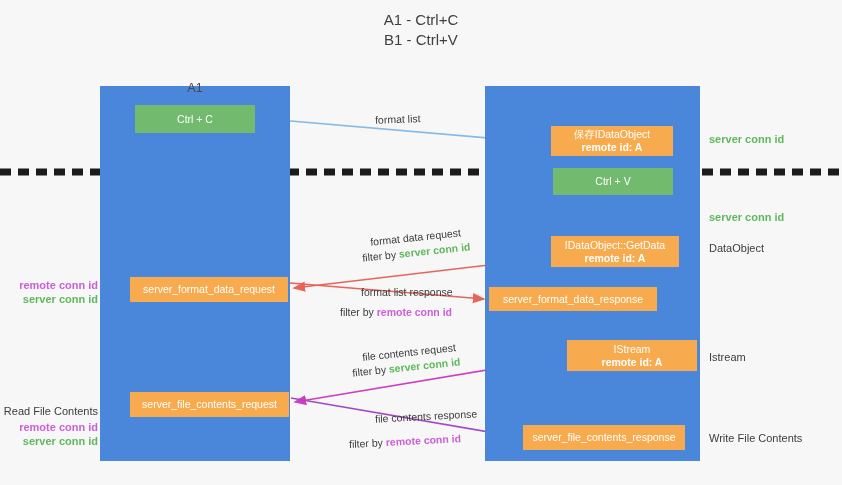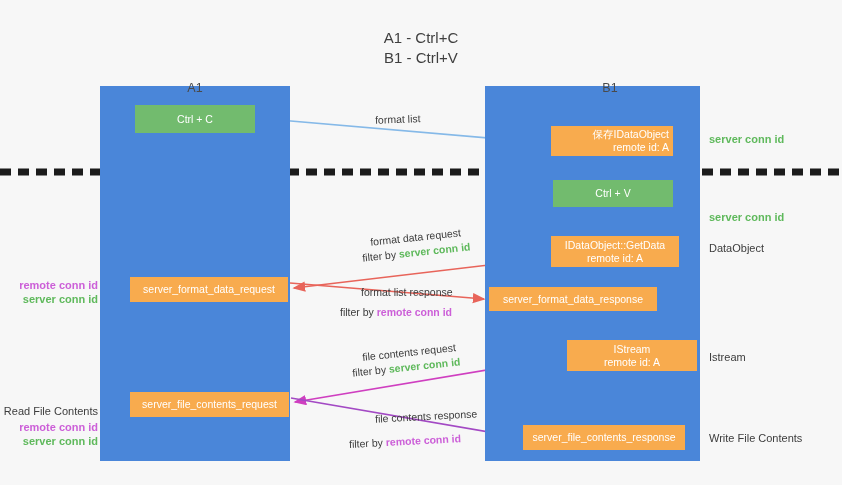--- a/index.html
+++ b/index.html
@@ -25,21 +25,20 @@
 
   
   #title {
     left: 0; top: 10px;
     width: 842px;
     text-align: center;
     font-size: 15px;
     line-height: 20px;
     color: #3f3f3f;
     white-space: pre;
-    margin-top: 18px;
   }
 
   
   .col-head {
     text-align: center;
     font-size: 11.5px;
     line-height: 14px;
     color: #4a4a4a;
   }
   .col-head .big { font-size: 12.5px; display: block; margin-top: 24px; }
@@ -64,25 +63,25 @@
     align-items: center;
     justify-content: center;
     color: #ffffff;
     font-size: 10.5px;
     line-height: 13px;
     text-align: center;
     padding: 2px 4px;
   }
   .green { background: #72bb6e; }
   .orange { background: #f8ab4e; }
-  .box .l2 { display: block; }
+  .box .l2 { display: block; font-weight: bold; }
 
   #box-ctrlc  { left: 135px; top: 105px; width: 120px; height: 28px; align-items: center; }
-  #box-ctrlv  { left: 553px; top: 180px; width: 120px; height: 27px; }
-  #box-save   { left: 551px; top: 126px; width: 122px; height: 30px; align-items: flex-end; }
+  #box-ctrlv  { left: 553px; top: 168px; width: 120px; height: 27px; }
+  #box-save   { left: 551px; top: 126px; width: 122px; height: 30px; }
   #box-getdata{ left: 551px; top: 236px; width: 128px; height: 31px; }
   #box-istream{ left: 567px; top: 340px; width: 130px; height: 31px; }
   #box-sfdres { left: 489px; top: 287px; width: 168px; height: 24px; }
   #box-sfcres { left: 523px; top: 425px; width: 162px; height: 25px; }
   #box-sfdreq { left: 130px; top: 277px; width: 158px; height: 25px; }
   #box-sfcreq { left: 130px; top: 392px; width: 159px; height: 25px; }
 
   
   .side-note {
     font-size: 11px;
@@ -174,21 +173,20 @@
 <div class="abs" id="title">A1 - Ctrl+C
 B1 - Ctrl+V</div>
 
 <div class="abs lane" id="lane-a"></div>
 <div class="abs lane" id="lane-b"></div>
 
 <div class="abs col-head" id="head-a1">
   <span class="big">A1</span>
 </div>
 <div class="abs col-head" id="head-b1">
-  <span class="big">B1</span>
 </div>
 
 <div class="abs box green" id="box-ctrlc">
   <span>Ctrl + C</span>
 </div>
 
 <div class="abs box orange" id="box-save">
   <span>保存IDataObject</span>
   <span class="l2">remote id: A</span>
 </div>

